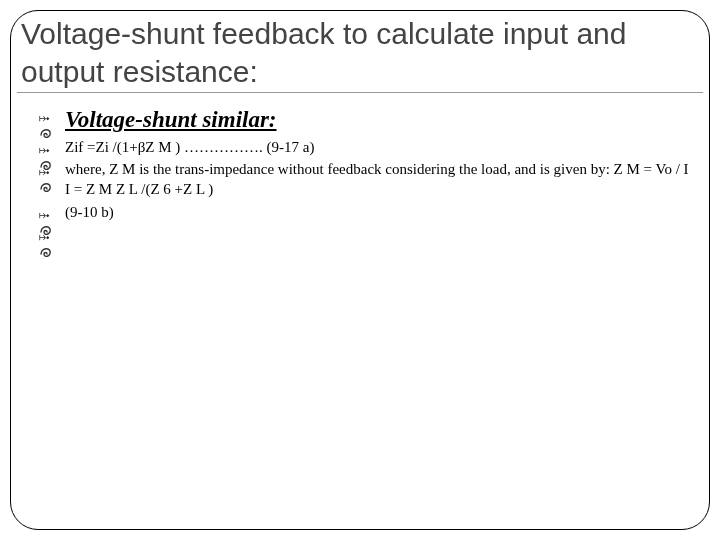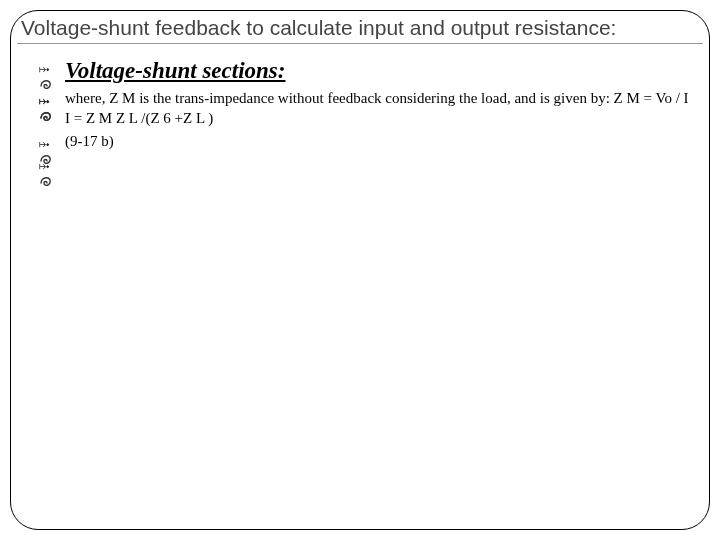--- a/index.html
+++ b/index.html
@@ -16,21 +16,21 @@
     width: 700px;
     height: 520px;
     margin: 10px;
     border: 1.5px solid #000;
     border-radius: 28px;
     background: #fff;
     position: relative;
     overflow: hidden;
   }
   .title {
-    font-size: 21px;
+    font-size: 30px;
     font-weight: 400;
     line-height: 1.25;
     color: #444;
     padding: 4px 10px 2px 4px;
     border-bottom: 1px solid #999;
     margin: 0 6px;
   }
   .body {
     padding: 10px 12px 10px 28px;
   }
@@ -88,48 +88,49 @@
   <div class="title">Voltage-shunt feedback to calculate input and output resistance:</div>
 
   <div class="body">
 
     <div class="bullet-row">
       <span class="bullet-mark">
         <svg viewBox="0 0 14 14">
             <path d="M2 9 C2 5, 6 3, 9 4 C12 5, 12 9, 9 11 C7 12, 5 11, 5 9 C5 7, 8 7, 8 9" fill="none" stroke="#333" stroke-width="1.4" stroke-linecap="round"></path>
           </svg>
       </span>
-      <span class="subhead">Voltage-shunt sections:</span>
+      <span class="subhead">Voltage-shunt similar:</span>
     </div>
 
 
     <div class="bullet-row">
       <span class="bullet-mark">
         <svg viewBox="0 0 14 14">
             <path d="M2 9 C2 5, 6 3, 9 4 C12 5, 12 9, 9 11 C7 12, 5 11, 5 9 C5 7, 8 7, 8 9" fill="none" stroke="#333" stroke-width="1.4" stroke-linecap="round"></path>
           </svg>
       </span>
+      <span class="para">Zif =Zi /(1+βZ M ) ……………. (9-17 a)</span>
     </div>
 
     <div class="bullet-row">
       <span class="bullet-mark">
         <svg viewBox="0 0 14 14">
             <path d="M2 9 C2 5, 6 3, 9 4 C12 5, 12 9, 9 11 C7 12, 5 11, 5 9 C5 7, 8 7, 8 9" fill="none" stroke="#333" stroke-width="1.4" stroke-linecap="round"></path>
           </svg>
       </span>
       <span class="para">where, Z M is the trans-impedance without feedback considering the load, and is given by: Z M  = Vo / I I  = Z M Z L /(Z 6 +Z L )</span>
     </div>
 
     <div class="bullet-row">
       <span class="bullet-mark">
         <svg viewBox="0 0 14 14">
             <path d="M2 9 C2 5, 6 3, 9 4 C12 5, 12 9, 9 11 C7 12, 5 11, 5 9 C5 7, 8 7, 8 9" fill="none" stroke="#333" stroke-width="1.4" stroke-linecap="round"></path>
           </svg>
       </span>
-      <span class="para">(9-17 b)</span>
+      <span class="para">(9-10 b)</span>
     </div>
 
 
     <div class="bullet-row">
       <span class="bullet-mark">
         <svg viewBox="0 0 14 14">
             <path d="M2 9 C2 5, 6 3, 9 4 C12 5, 12 9, 9 11 C7 12, 5 11, 5 9 C5 7, 8 7, 8 9" fill="none" stroke="#333" stroke-width="1.4" stroke-linecap="round"></path>
           </svg>
       </span>
     </div>

